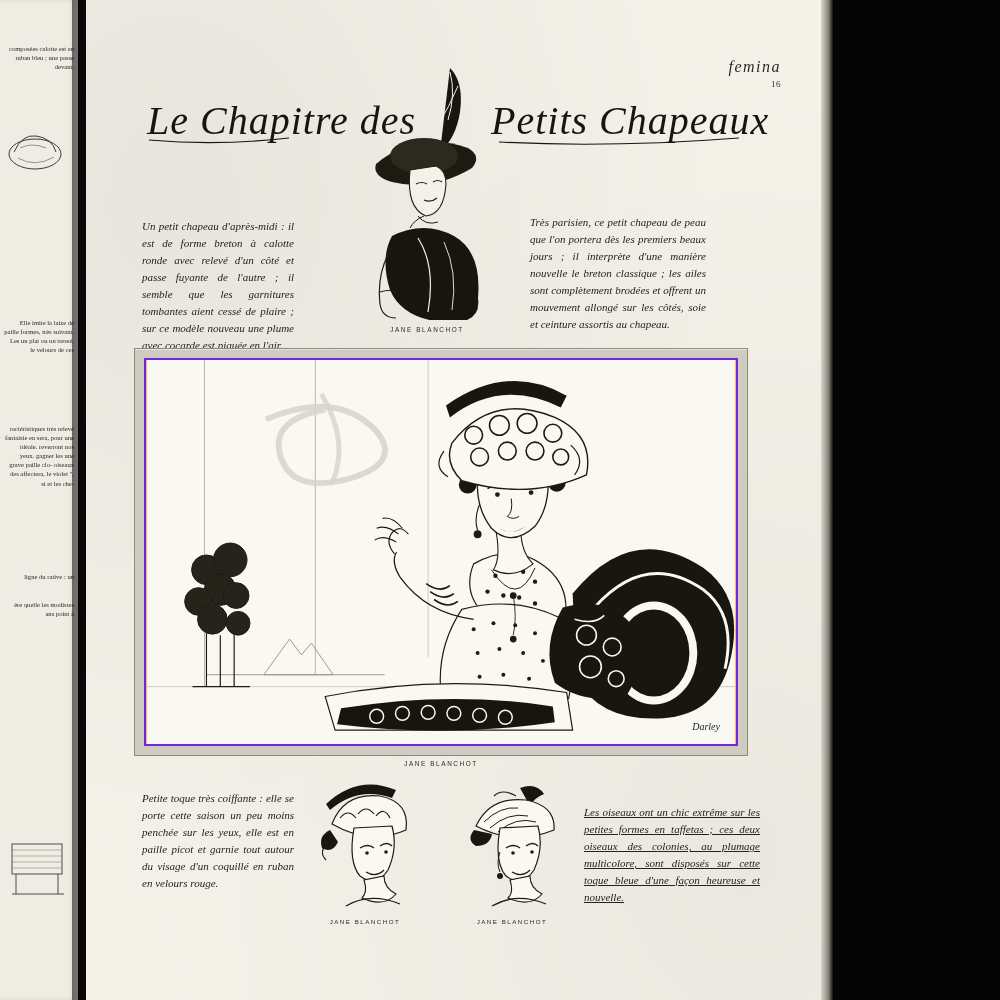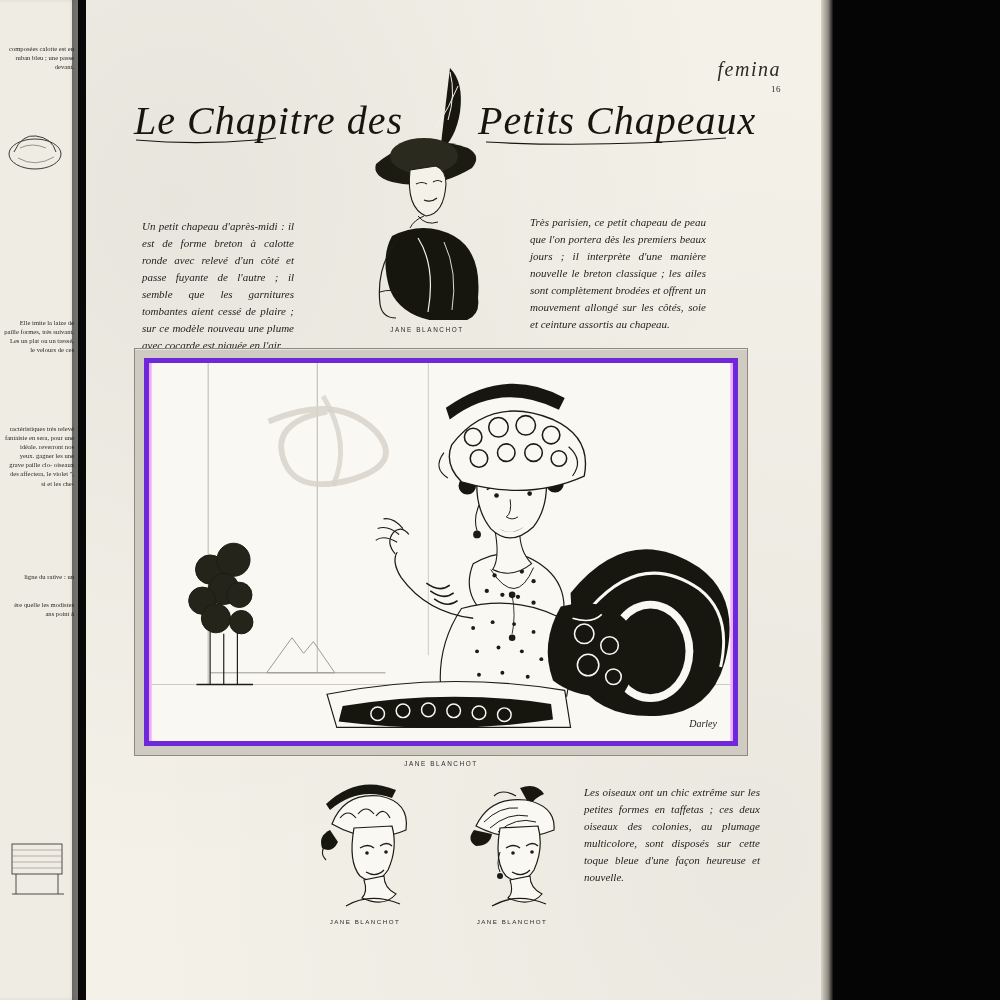--- a/index.html
+++ b/index.html
@@ -49,29 +49,29 @@
   .black-right{
     position:absolute;left:833px;top:0;width:167px;height:1000px;background:#050505;
   }
 
   
   .masthead{
     position:absolute;right:40px;top:58px;text-align:right;
   }
   .masthead .brand{
     font-family:"Liberation Serif",serif;
-    font-style:italic;font-size:20px;letter-spacing:1.5px;color:#2b2b29;
+    font-style:italic;font-size:16px;letter-spacing:1.5px;color:#2b2b29;
   }
   .masthead .folio{
     font-size:9px;color:#2b2b29;margin-top:3px;letter-spacing:.5px;
   }
 
   
   .title{
-    position:absolute;left:40px;top:88px;width:660px;height:62px;
+    position:absolute;left:53px;top:88px;width:660px;height:62px;
     pointer-events:none;
   }
   .title svg{display:block;}
   .title-text{
     position:absolute;left:0;top:0;width:100%;
     font-family:"Liberation Serif",serif;font-style:italic;
     font-size:39px;color:#1d1d1b;letter-spacing:1px;
     text-align:center;white-space:nowrap;opacity:0;
   }
 
@@ -94,22 +94,22 @@
 
   
   .plate{
     position:absolute;left:48px;top:348px;width:614px;height:408px;
     background:#cfcbc1;
     border:1px solid #8e8a80;
     box-shadow:0 1px 0 rgba(255,255,255,.5) inset;
     padding:9px;box-sizing:border-box;
   }
   .plate-inner{
-    width:100%;height:100%;background:#f0abfc;
-    border:5px solid #6d28d9;box-sizing:border-box;position:relative;overflow:hidden;
+    width:100%;height:100%;background:#fdba74;
+    border:2px solid #6d28d9;box-sizing:border-box;position:relative;overflow:hidden;
   }
   .sig{
     position:absolute;right:16px;bottom:12px;font-style:italic;
     font-size:10px;color:#1d1d1b;font-family:"Liberation Serif",serif;
   }
 
   
   .fig-bot{position:absolute;width:110px;height:130px;}
   .cap-bot{
     position:absolute;font-size:6.2px;letter-spacing:1.5px;color:#2a2a28;
@@ -376,19 +376,20 @@
       <path d="M54 94 q10 6 18 -2" stroke="#1c1c14" stroke-width="1.3" fill="none"></path>
 
       <path d="M42 74 q-4 12 0 20" stroke="#1c1c14" stroke-width="1" fill="none"></path>
       <circle cx="42" cy="98" r="3" fill="#1c1c14"></circle>
 
       <path d="M52 102 q4 12 -2 18 q22 10 34 -4 q-12 -6 -12 -18 z" fill="#faf8f3" stroke="#1c1c14" stroke-width="1.1"></path>
       <path d="M34 128 q24 -14 54 -2" stroke="#1c1c14" stroke-width="1.2" fill="none"></path>
     </svg>
     <div class="cap-bot" style="left:366px;top:918px;">JANE BLANCHOT</div>
 
-    <div class="blurb right" style="left:498px;top:784px;">Les oiseaux ont un chic extrême sur les petites formes en taffetas ; ces deux oiseaux des colonies, au plumage multicolore, sont disposés sur cette toque bleue d'une façon heureuse et nouvelle.</div>
+    <div class="blurb left" style="left:56px;top:790px;">Petite toque très coiffante : elle se porte cette saison un peu moins penchée sur les yeux, elle est en paille picot et garnie tout autour du visage d'un coquillé en ruban en velours rouge.</div>
+    <div class="blurb right" style="left:498px;top:804px;text-decoration:underline;">Les oiseaux ont un chic extrême sur les petites formes en taffetas ; ces deux oiseaux des colonies, au plumage multicolore, sont disposés sur cette toque bleue d'une façon heureuse et nouvelle.</div>
 
   </div>
 
   <div class="page-edge"></div>
   <div class="black-right"></div>
 </div>
 
 </body></html>

